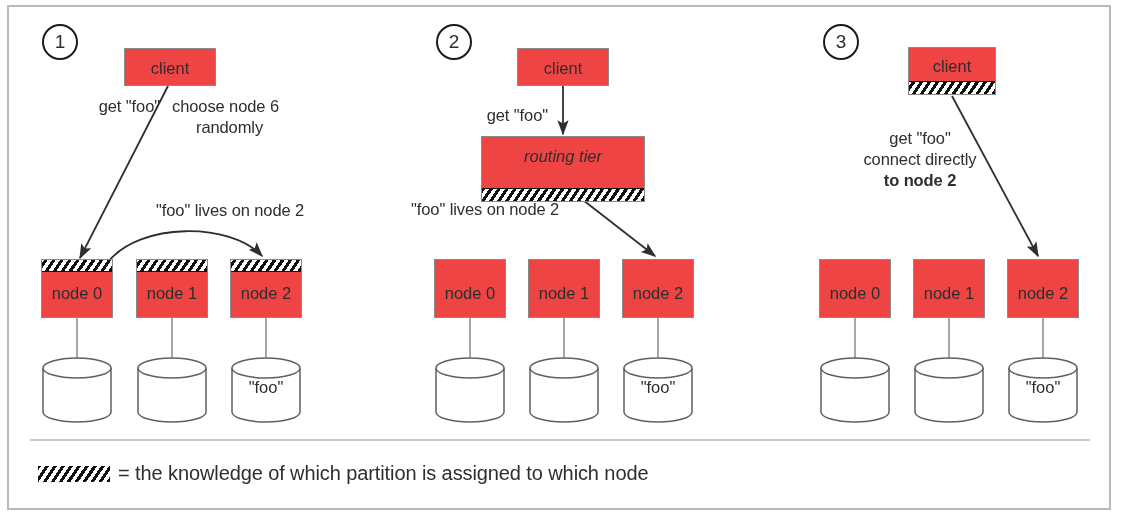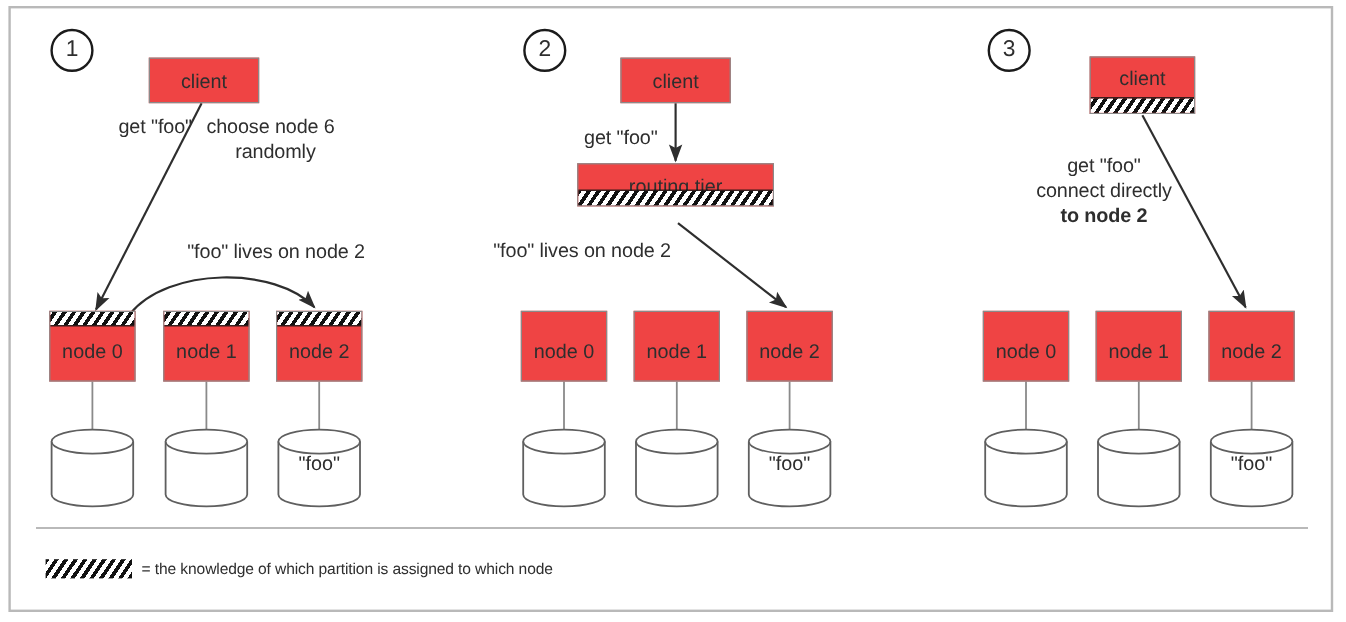--- a/index.html
+++ b/index.html
@@ -207,21 +207,21 @@
   <div class="dbtext" style="left:232px; top:378px; width:68px;">"foo"</div>
 
   <div class="stepnum" style="left:436px; top:24px;">2</div>
 
   <div class="clientbox" style="left:517px; top:48px; width:92px; height:38px;">
     <div class="boxtext" style="top:10px;">client</div>
   </div>
 
   <div class="txt right" style="left:412px; top:105px; width:136px;">get "foo"</div>
 
-  <div class="routerbox" style="left:481px; top:136px; width:164px; height:36px;">
+  <div class="routerbox" style="left:481px; top:136px; width:164px; height:66px;font-style:italic;">
     <div class="boxtext" style="top:10px;">routing tier</div>
     <div class="hatch bottom" style="left:0; right:0; bottom:0; height:13px;"></div>
   </div>
 
   <div class="txt" style="left:411px; top:199px;">"foo" lives on node 2</div>
 
   <div class="nodebox" style="left:434px; top:259px; width:72px; height:59px;">
     <div class="boxtext" style="top:24px;">node 0</div>
   </div>
   <div class="nodebox" style="left:528px; top:259px; width:72px; height:59px;">
@@ -254,15 +254,15 @@
     <div class="boxtext" style="top:24px;">node 2</div>
   </div>
 
   <div class="dbtext" style="left:1009px; top:378px; width:68px;">"foo"</div>
 
   <svg class="layer" viewBox="0 0 1122 518" xmlns="http://www.w3.org/2000/svg">
     <line x1="30" y1="440" x2="1090" y2="440" stroke="#b9b9b9" stroke-width="1.6"></line>
   </svg>
 
   <div class="legend-swatch" style="left:38px; top:466px; width:72px; height:16px;"></div>
-  <div class="txt" style="left:118px; top:463px; font-size:13px;">= the knowledge of which partition is assigned to which node</div>
+  <div class="txt" style="left:118px; top:463px; font-size:20px;">= the knowledge of which partition is assigned to which node</div>
 
 </div>
 
 </body></html>

